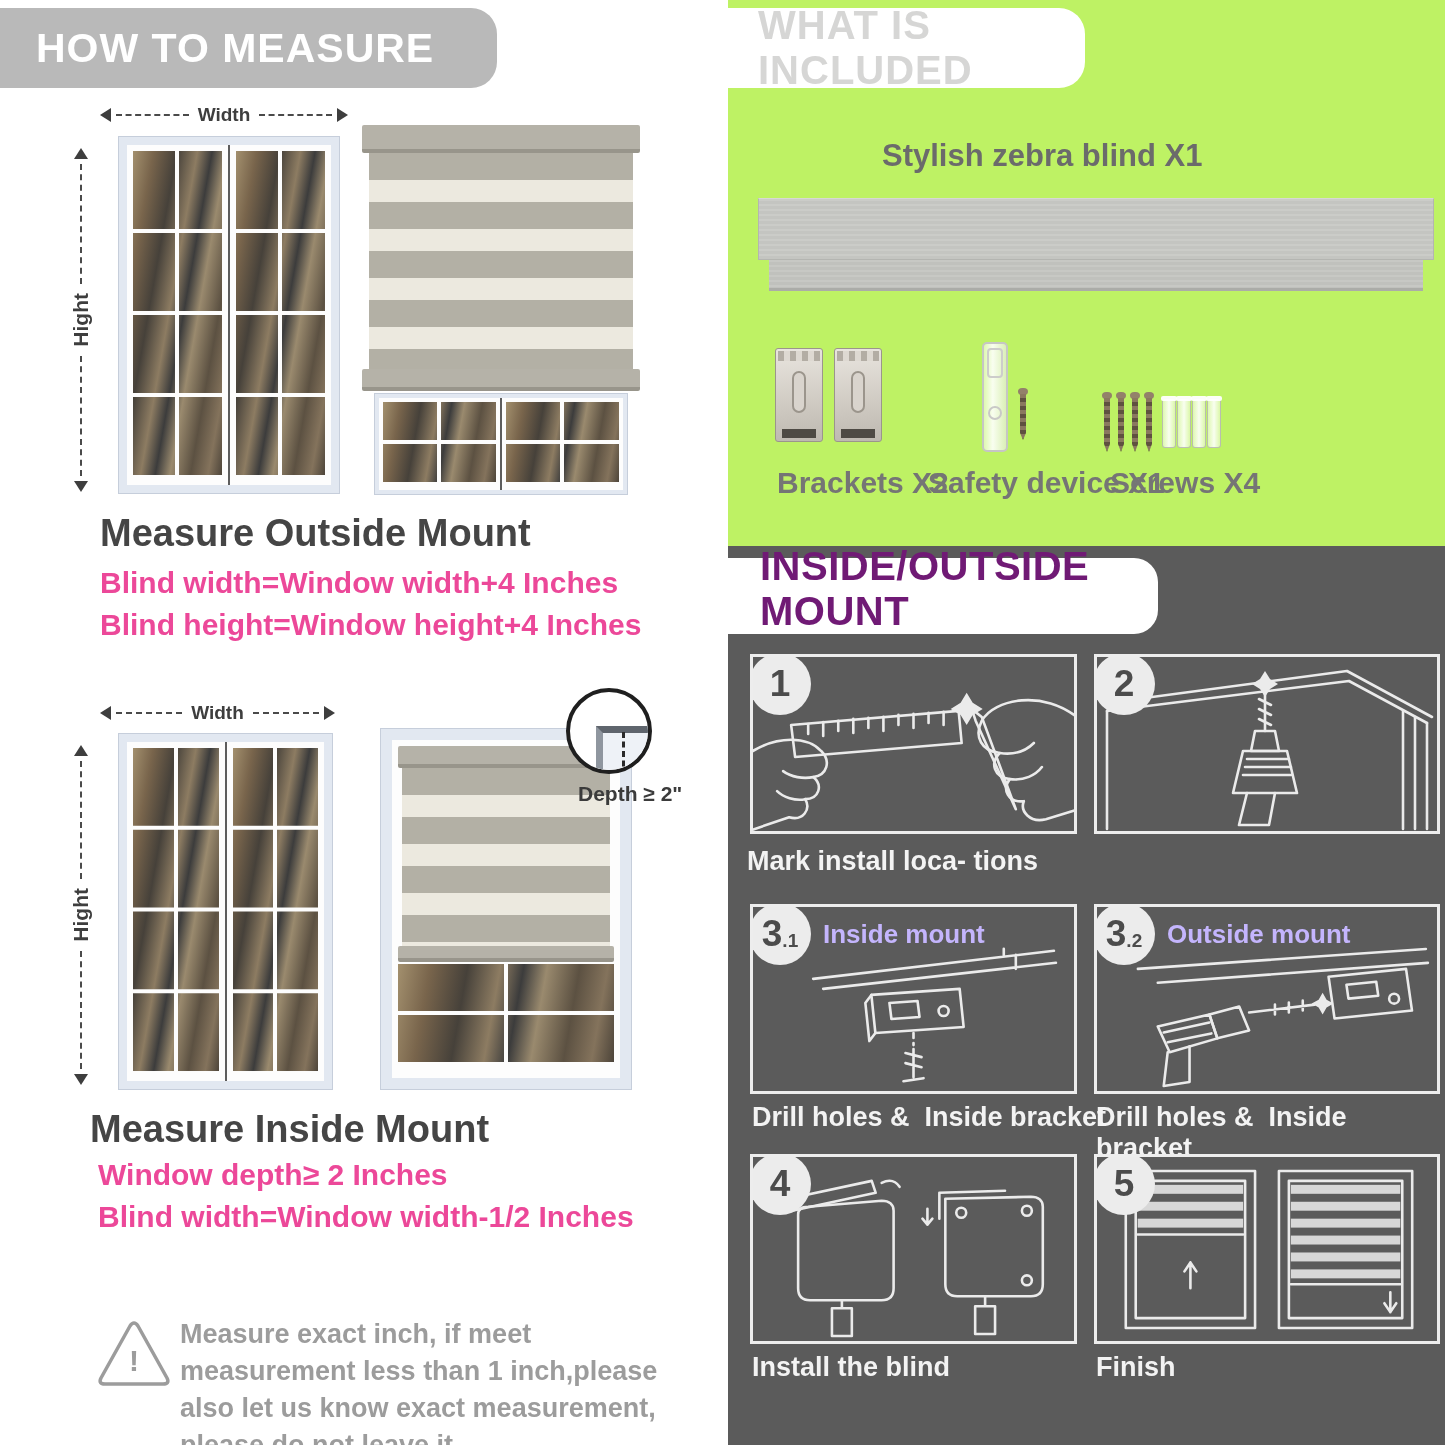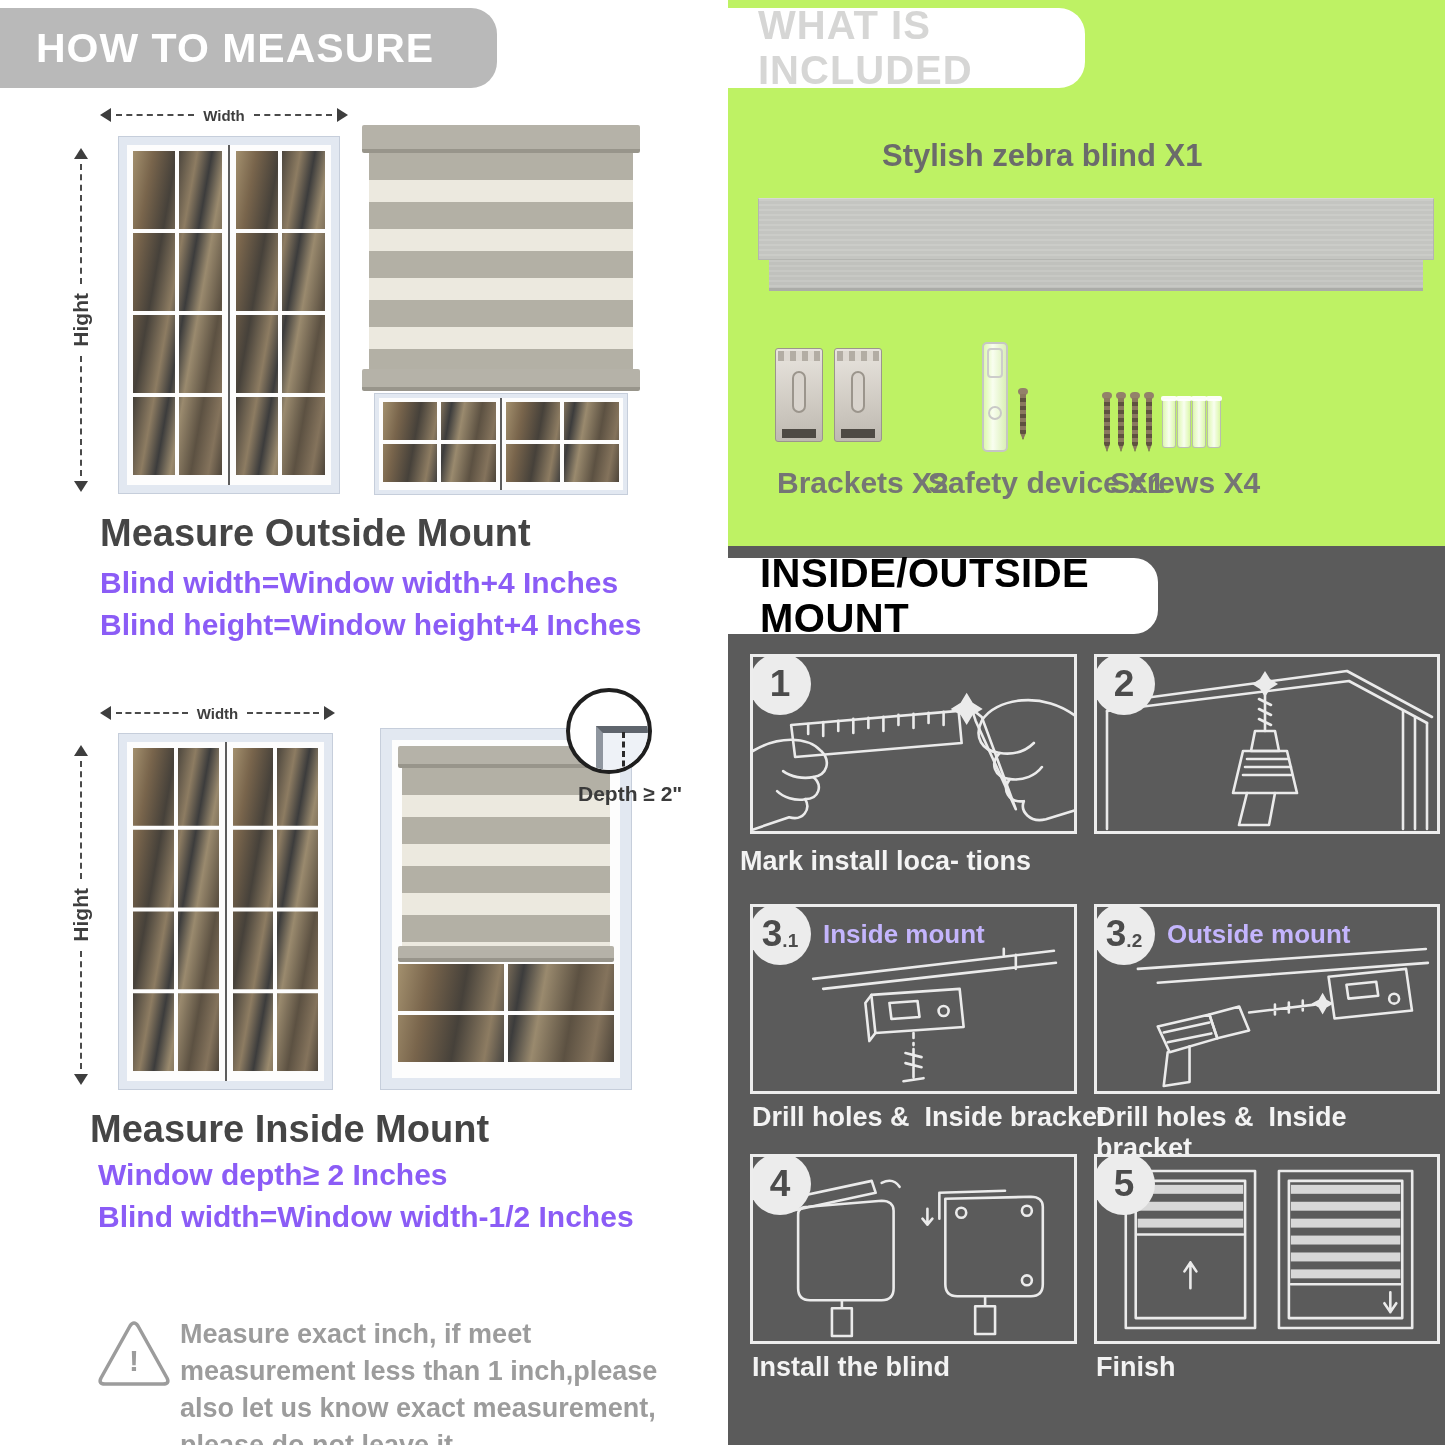--- a/index.html
+++ b/index.html
@@ -18,27 +18,27 @@
   }
   .h2bar {
     position: absolute; left: 0; top: 8px; width: 357px; height: 80px;
     background: #ffffff; border-radius: 0 26px 26px 0;
     display: flex; align-items: center; padding-left: 30px;
     color: #d6d6d5; font-size: 40px; font-weight: bold; letter-spacing: 1px;
   }
   .h3bar {
     position: absolute; left: 0; top: 12px; width: 430px; height: 76px;
     background: #ffffff; border-radius: 0 24px 24px 0;
-    display: flex; align-items: center; padding-left: 32px;
-    color: #000000; font-size: 40px; font-weight: bold; letter-spacing: 0.5px;
+    display: flex; align-items: flex-end; padding-left: 32px;
+    color: #701a75; font-size: 40px; font-weight: bold; letter-spacing: 0.5px;
   }
   
   .dim-h { position: absolute; display: flex; align-items: center; gap: 5px; height: 26px; }
   .dim-h .ln { flex: 1; height: 0; border-top: 2px dashed #4a4a4a; }
-  .dim-h .lbl { font-size: 15px; font-weight: bold; color: #3e3e3e; padding: 0 4px; }
+  .dim-h .lbl { font-size: 19px; font-weight: bold; color: #3e3e3e; padding: 0 4px; }
   .ah { width: 0; height: 0; }
   .ah-l { border: 7px solid transparent; border-left: 0; border-right: 11px solid #3e3e3e; }
   .ah-r { border: 7px solid transparent; border-right: 0; border-left: 11px solid #3e3e3e; }
   .ah-u { border: 7px solid transparent; border-top: 0; border-bottom: 11px solid #3e3e3e; }
   .ah-d { border: 7px solid transparent; border-bottom: 0; border-top: 11px solid #3e3e3e; }
   .dim-v { position: absolute; display: flex; flex-direction: column; align-items: center; gap: 5px; width: 26px; }
   .dim-v .ln { flex: 1; width: 0; border-left: 2px dashed #4a4a4a; }
   .dim-v .lbl {
     font-size: 21px; font-weight: bold; color: #3e3e3e;
     writing-mode: vertical-rl; transform: rotate(180deg); padding: 4px 0;
@@ -60,21 +60,21 @@
     background-image: linear-gradient(to bottom, transparent calc(100% - 4px), #fdfdfd 0);
     background-size: 100% 25%;
   }
   .photo.rows2::after { background-size: 100% 50%; }
   .rail { background: repeating-linear-gradient(180deg,#bcb9ae 0 3px,#b0ad a2 3px,#b0ada2 6px);
     background-color:#b5b2a8; border-bottom: 4px solid #98958b; border-radius: 2px; }
   .shade { background: repeating-linear-gradient(180deg,#b3b0a5 0 27px,#ece9df 27px 49px); }
   .blind { position: absolute; }
   
   .mtitle { position: absolute; font-size: 38px; font-weight: bold; color: #454545; }
-  .mline  { position: absolute; font-size: 30px; font-weight: bold; color: #8b5cf6; }
+  .mline  { position: absolute; font-size: 30px; font-weight: bold; color: #ec4899; }
   .warn-text { position: absolute; font-size: 27px; font-weight: bold; color: #9c9c9c; line-height: 37px; }
   .depth-lbl { position: absolute; font-size: 21px; font-weight: bold; color: #3b3b3b; }
   .depth-circle { position: absolute; width: 86px; height: 86px; border: 4px solid #1f1f1f;
     border-radius: 50%; background: #ffffff; overflow: hidden; }
   .depth-corner { position: absolute; left: 26px; top: 34px; right: -8px; bottom: -8px;
     background: #eef2f7; border-left: 7px solid #8f969f; border-top: 7px solid #5f656d; }
   .depth-dash { position: absolute; left: 52px; top: 40px; height: 44px; border-left: 3px dashed #2a2a2a; }
   .warn-tri { position: absolute; }
   
   .included { position: absolute; left: 728px; top: 0; width: 717px; height: 546px; background: #bef264; }
@@ -291,21 +291,21 @@
         <path d="M262 150 L 222 62 L 218 50 L 228 58 Z"></path>
         <path d="M325 60 C 290 30, 240 40, 228 62 C 220 78, 228 92, 246 94 C 236 104, 240 118, 256 120 C 248 130, 254 144, 270 142 C 266 152, 276 164, 292 160 L 325 150"></path>
         <path d="M246 94 C 260 96, 272 92, 280 84"></path>
         <path d="M256 120 C 270 122, 282 116, 288 108"></path>
       </svg>
       <div class="badge">
         <span class="bnum">1</span>
           <span class="bsub"></span>
       </div>
     </div>
-    <div class="cap" style="left:12px; top:300px;">Mark install loca- tions</div>
+    <div class="cap" style="left:19px; top:300px;">Mark install loca- tions</div>
 
     <div class="panel" style="left:366px; top:108px; width:346px; height:180px;">
       <svg class="art" style="inset:0; width:100%; height:100%;" viewBox="0 0 340 170">
         <path d="M10 44 L 250 12 M10 52 L 252 22 M250 12 L 335 58 M252 22 L 330 64"></path>
         <path d="M306 52 L 306 170 M318 58 L 318 170 M330 64 L 330 170 M10 52 L 10 170"></path>
         <path class="fill" d="M168 12 l5 8 l8 5 l-8 5 l-5 8 l-5 -8 l-8 -5 l8 -5 Z"></path>
         <path d="M168 34 L 168 72 M162 40 l12 6 M162 50 l12 6 M162 60 l12 6"></path>
         <path d="M158 72 L 178 72 L 182 92 L 154 92 Z"></path>
         <path d="M146 92 L 190 92 L 200 134 L 136 134 Z"></path>
         <path d="M150 100 l42 0 M148 108 l46 0 M146 116 l48 0"></path>

